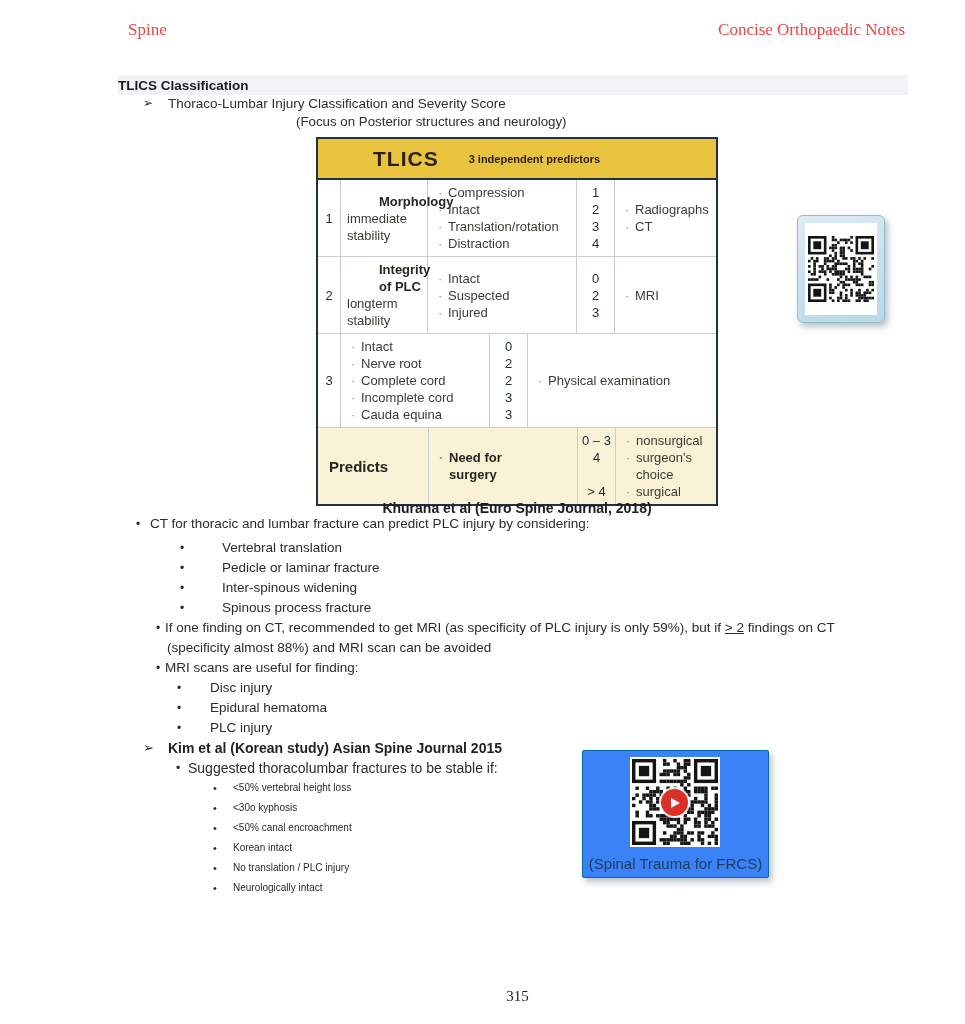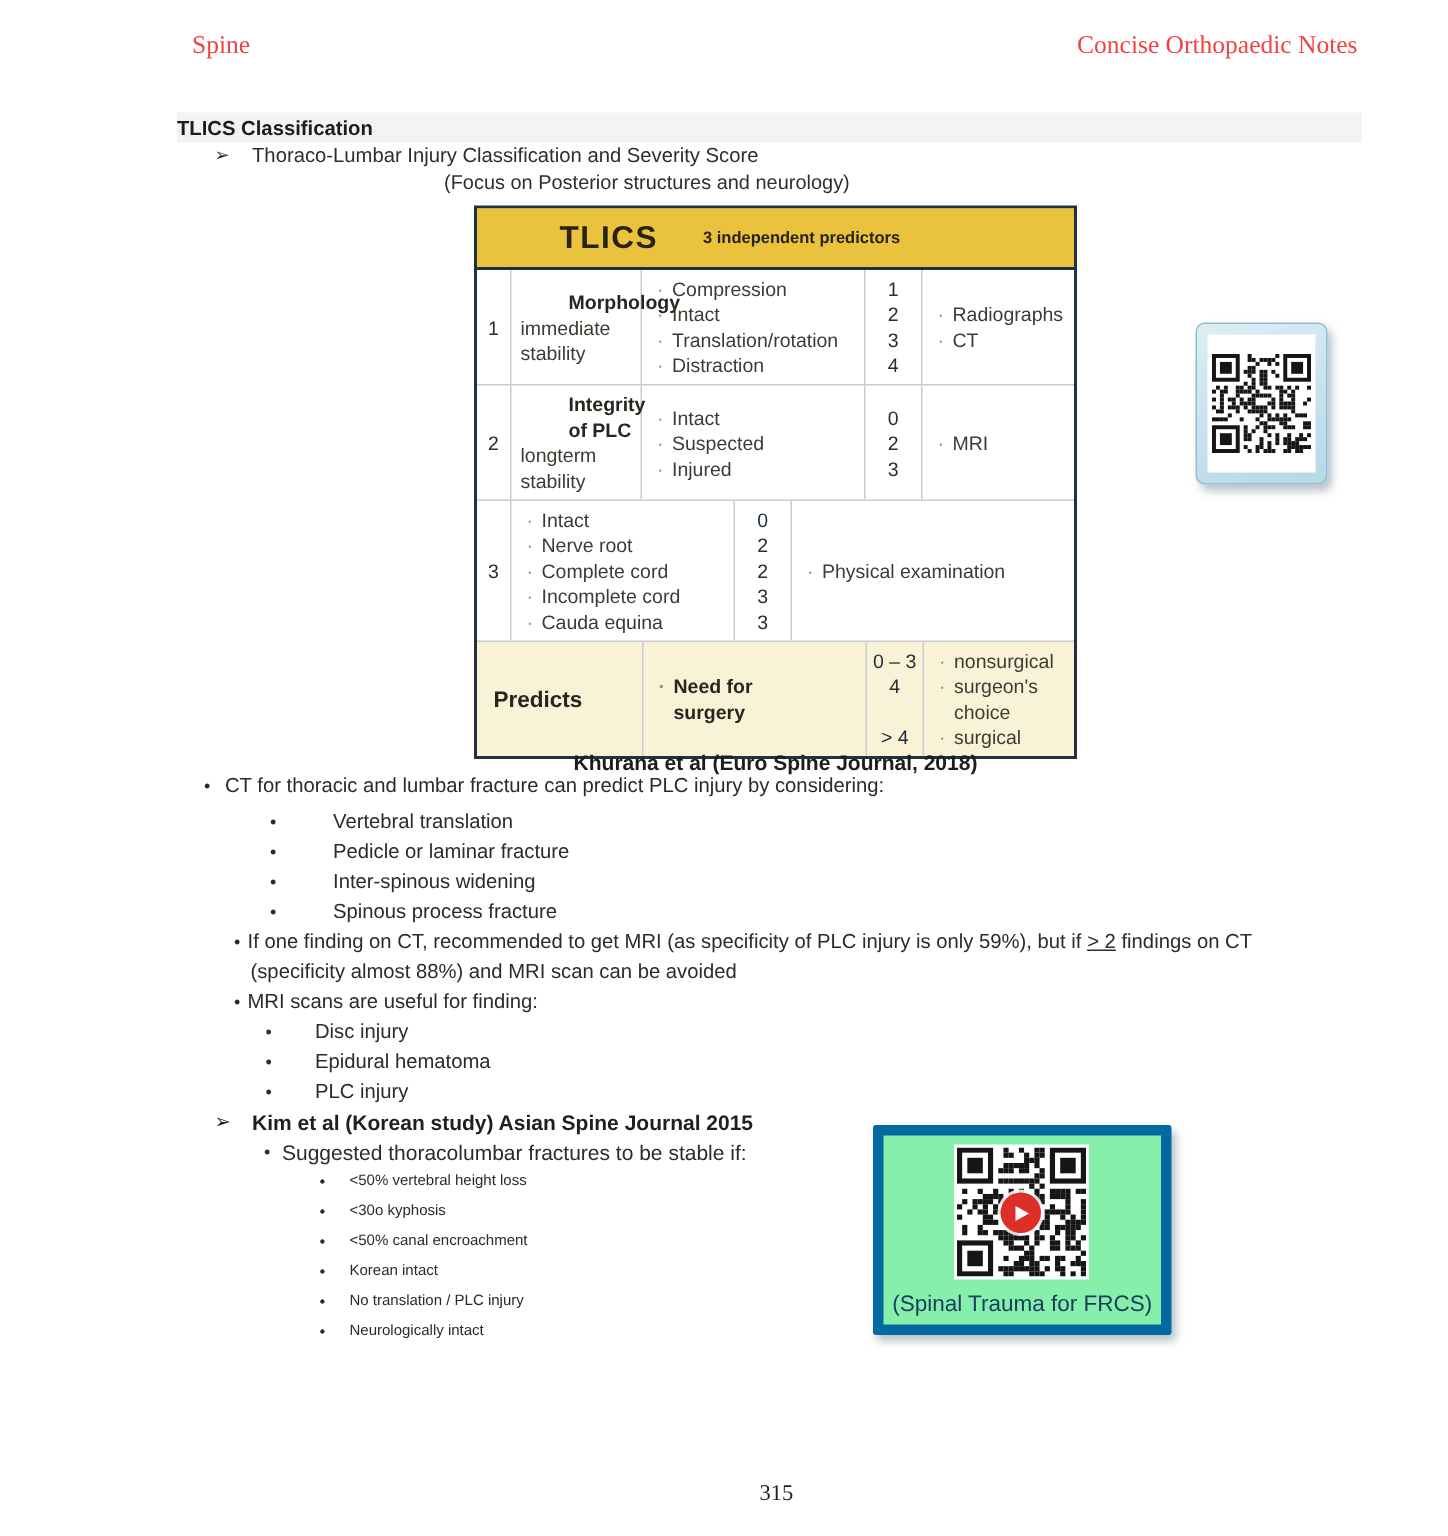--- a/index.html
+++ b/index.html
@@ -68,22 +68,22 @@
   .kim-sub > div{position:relative;padding-left:97px;font-size:10px;}
   .kim-sub > div::before{content:"•";position:absolute;left:77px;font-size:11px;}
   .u{text-decoration:underline;}
 
   
   .qrbox1{position:absolute;left:797px;top:215px;width:86px;height:106px;border-radius:6px;
           border:1px solid #93bcd1;background:linear-gradient(160deg,#ddedf5,#b7d7e7);
           box-shadow:3px 4px 6px rgba(125,145,158,.55);display:flex;align-items:center;justify-content:center;}
   .qrpanel{width:72px;height:92px;background:#fff;display:flex;align-items:center;justify-content:center;}
   .qr1{width:66px;height:66px;}
-  .qrbox2{position:absolute;left:582px;top:750px;width:185px;height:126px;border:7px solid #0369a1;
-          border-radius:2px;background:#86efac;box-shadow:3px 4px 6px rgba(125,145,158,.55);}
+  .qrbox2{position:absolute;left:582px;top:750px;width:185px;height:126px;border:1px solid #0369a1;
+          border-radius:2px;background:#3b82f6;box-shadow:3px 4px 6px rgba(125,145,158,.55);}
   .qr2{position:absolute;left:47px;top:6px;width:90px;height:90px;background:#fff;padding:2px;box-sizing:border-box;}
   .play{position:absolute;left:78px;top:38px;width:27px;height:27px;border-radius:50%;background:#dc2f27;
         display:flex;align-items:center;justify-content:center;box-shadow:0 0 0 2px rgba(255,255,255,.85);}
   .play .tri{width:0;height:0;border-style:solid;border-width:5px 0 5px 9px;
              border-color:transparent transparent transparent #ffffff;margin-left:2px;}
   .qr2cap{position:absolute;bottom:5px;left:0;width:100%;text-align:center;font-size:15px;color:#1b3c5e;}
 
   .pageno{position:absolute;left:455px;top:988px;width:125px;text-align:center;
           font-family:"Liberation Serif",serif;font-size:15px;color:#222;}
 </style>

